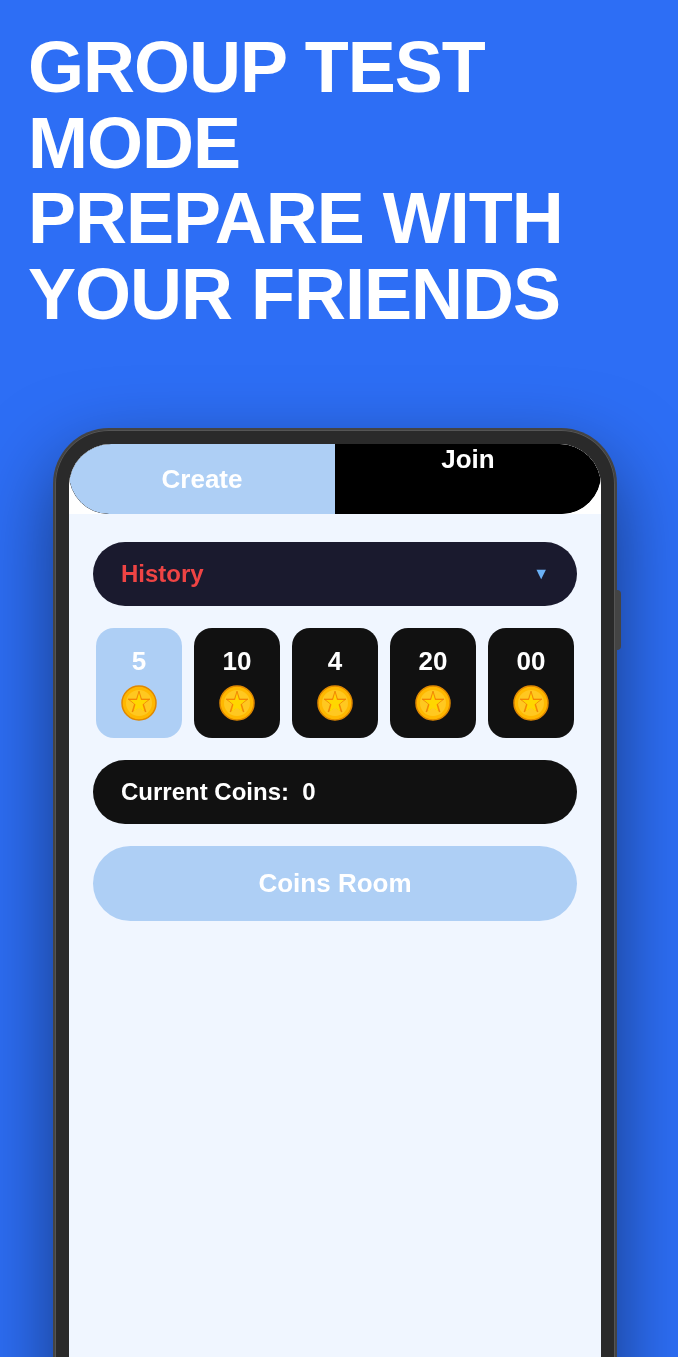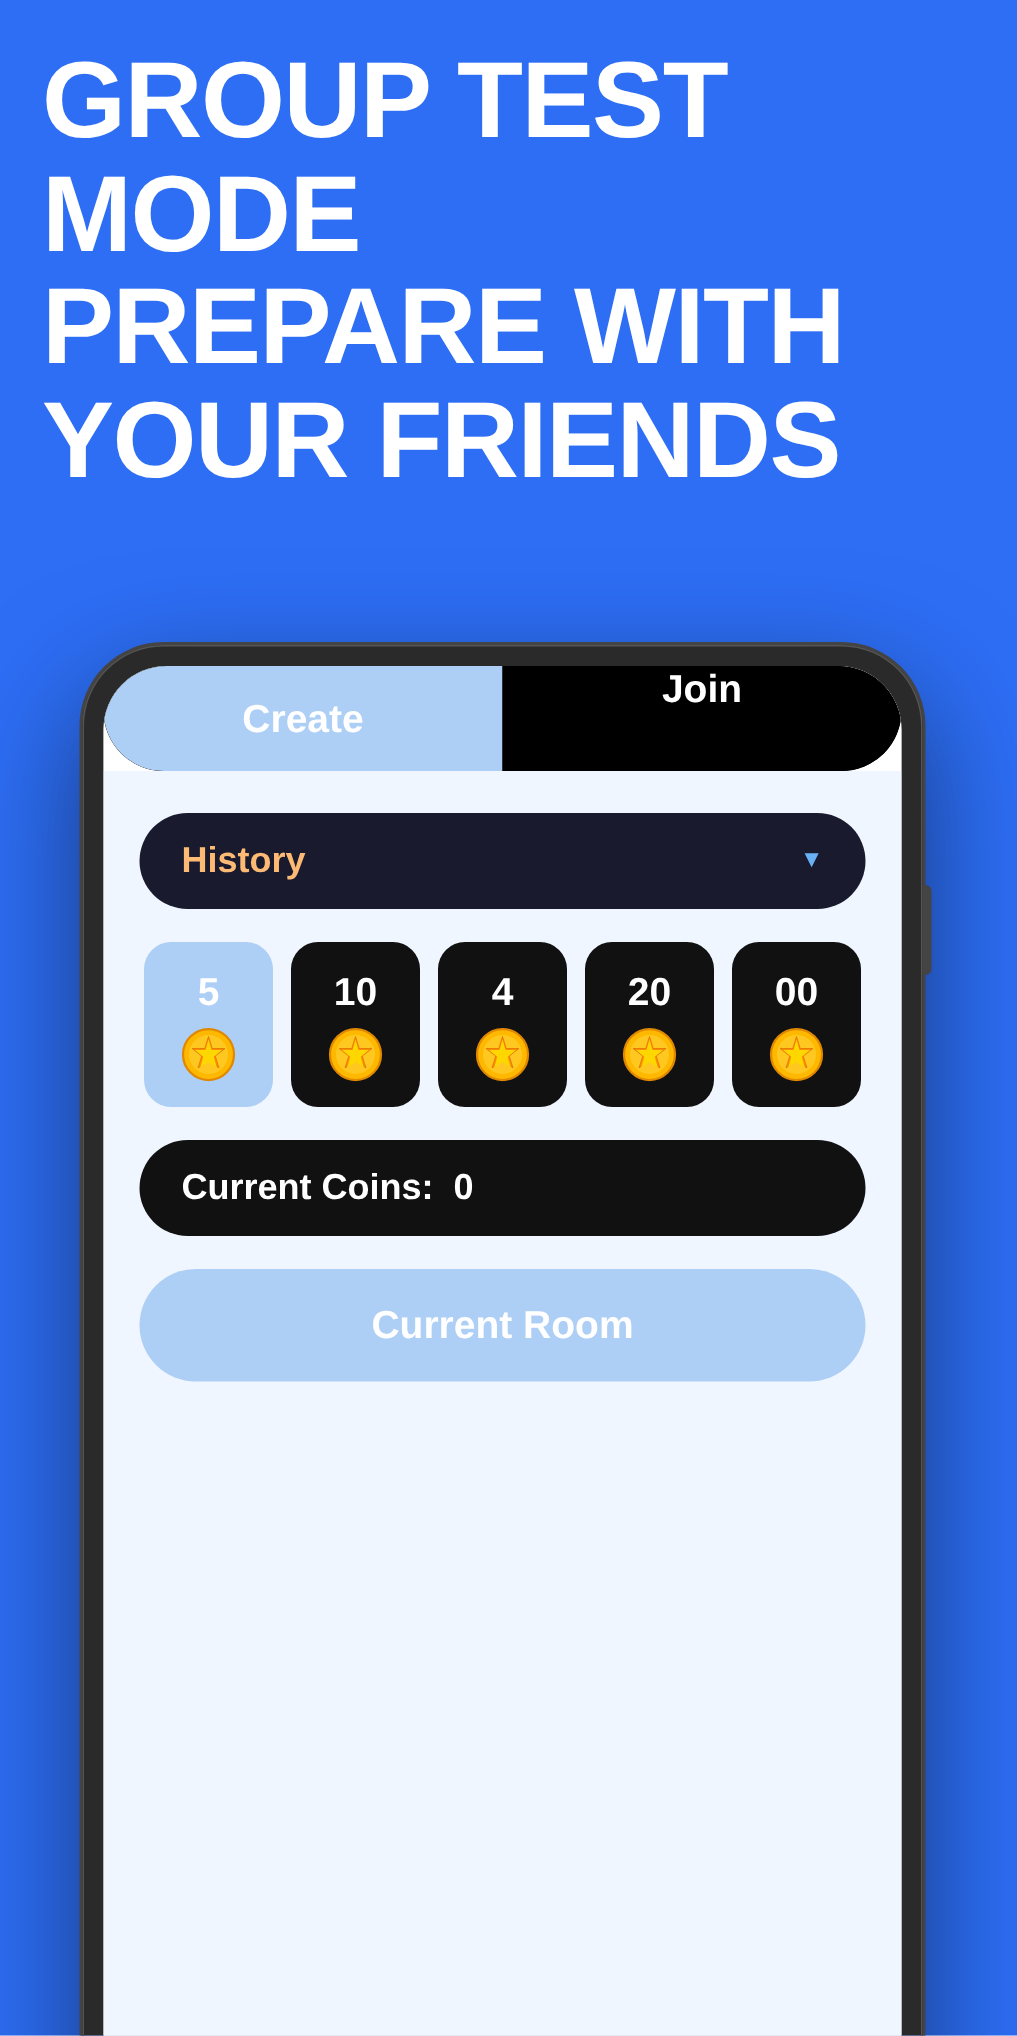--- a/index.html
+++ b/index.html
@@ -140,21 +140,21 @@
       background: #1a1a2e;
       border-radius: 40px;
       padding: 18px 28px;
       display: flex;
       align-items: center;
       justify-content: space-between;
       cursor: pointer;
     }
 
     .history-label {
-      color: #fdba74;
+      color: #ef4444;
       font-size: 24px;
       font-weight: 600;
       font-family: Arial, sans-serif;
     }
 
     .dropdown-arrow {
       color: #6ab0f5;
       font-size: 16px;
     }
 
@@ -341,20 +341,20 @@
           </div>
 
           <div class="current-coins">
             <span class="current-coins-text">
               <span>Current Coins:</span>
               &nbsp;<span class="coins-value">0</span>
             </span>
           </div>
 
           <div class="create-room-btn">
-            <span class="create-room-text">Current Room</span>
+            <span class="create-room-text">Coins Room</span>
           </div>
 
         </div>
       </div>
     </div>
   </div>
 </div>
 
 </body></html>

